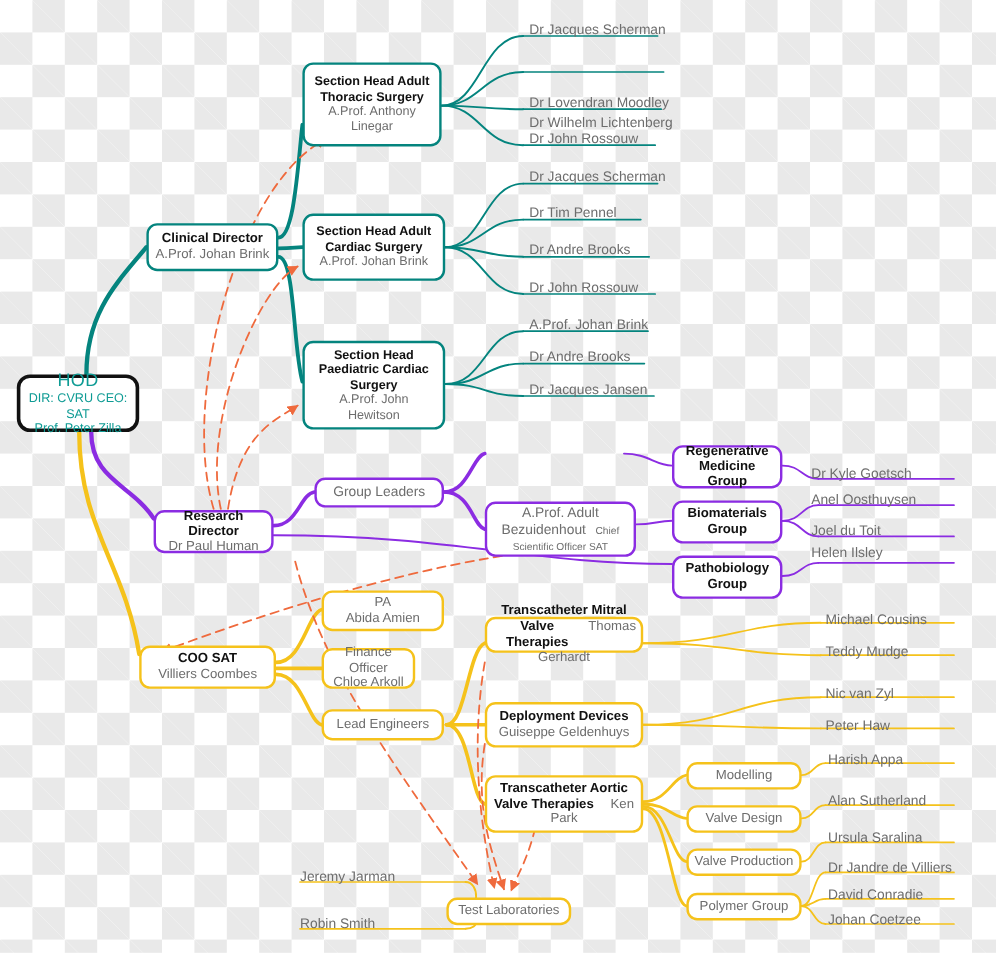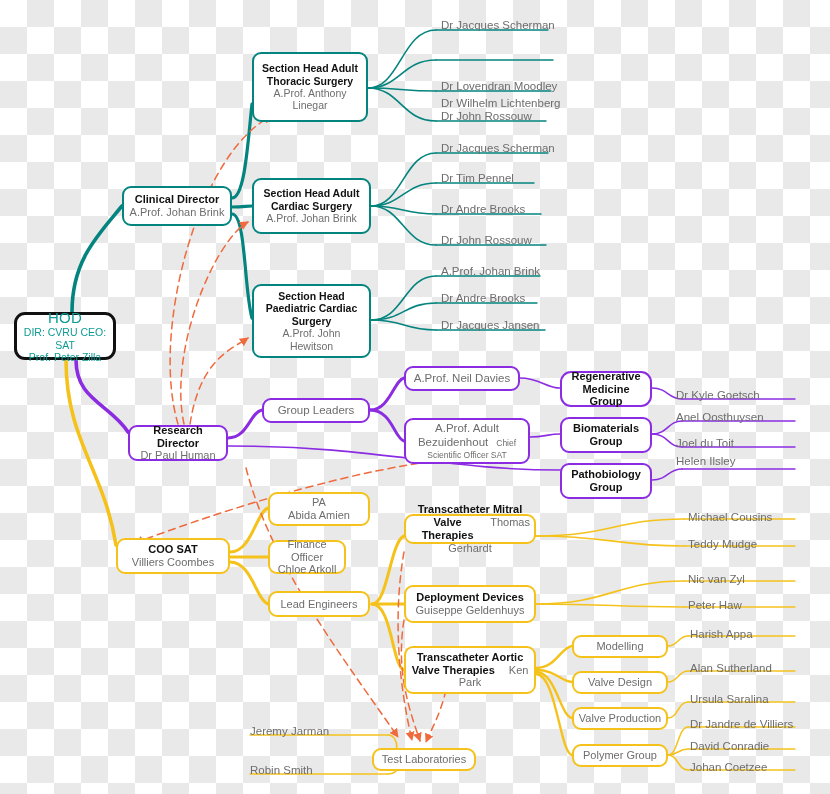--- a/index.html
+++ b/index.html
@@ -220,34 +220,31 @@
 
   <div class="node purple" style="left:128px;top:425px;width:100px;height:36px;font-size:11px;">
     <div class="t">Research Director</div>
     <div class="s">Dr Paul Human</div>
   </div>
 
   <div class="node purple" style="left:262px;top:398px;width:108px;height:25px;font-size:11.5px;">
     <div class="s">Group Leaders</div>
   </div>
 
-  <div class="node purple" style="left:404px;top:366px;width:116px;height:25px;font-size:11.5px;">
-    <div class="s">A.Prof. Neil Davies</div>
-  </div>
 
   <div class="node purple" style="left:404px;top:418px;width:126px;height:46px;font-size:11.5px;">
     <div class="s">A.Prof. Adult</div>
     <div style="display:flex;align-items:baseline;gap:8px;">
       <span class="s">Bezuidenhout</span>
       <span class="sml">Chief</span>
     </div>
     <div class="sml">Scientific Officer SAT</div>
   </div>
 
-  <div class="node purple" style="left:560px;top:371px;width:92px;height:36px;font-size:11px;border-radius:11px;">
+  <div class="node purple" style="left:560px;top:371px;width:92px;height:36px;font-size:11px;">
     <div class="t">Regenerative</div>
     <div class="t">Medicine Group</div>
   </div>
   <div class="node purple" style="left:560px;top:417px;width:92px;height:36px;font-size:11px;">
     <div class="t">Biomaterials</div>
     <div class="t">Group</div>
   </div>
   <div class="node purple" style="left:560px;top:463px;width:92px;height:36px;font-size:11px;">
     <div class="t">Pathobiology</div>
     <div class="t">Group</div>

